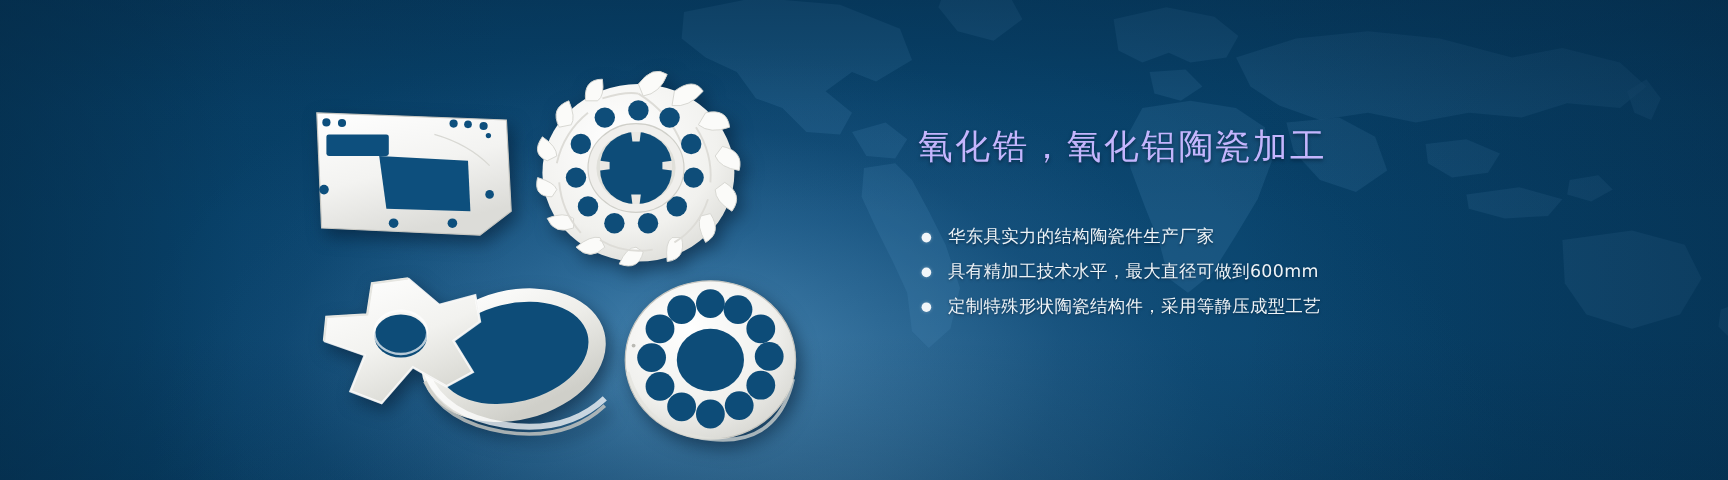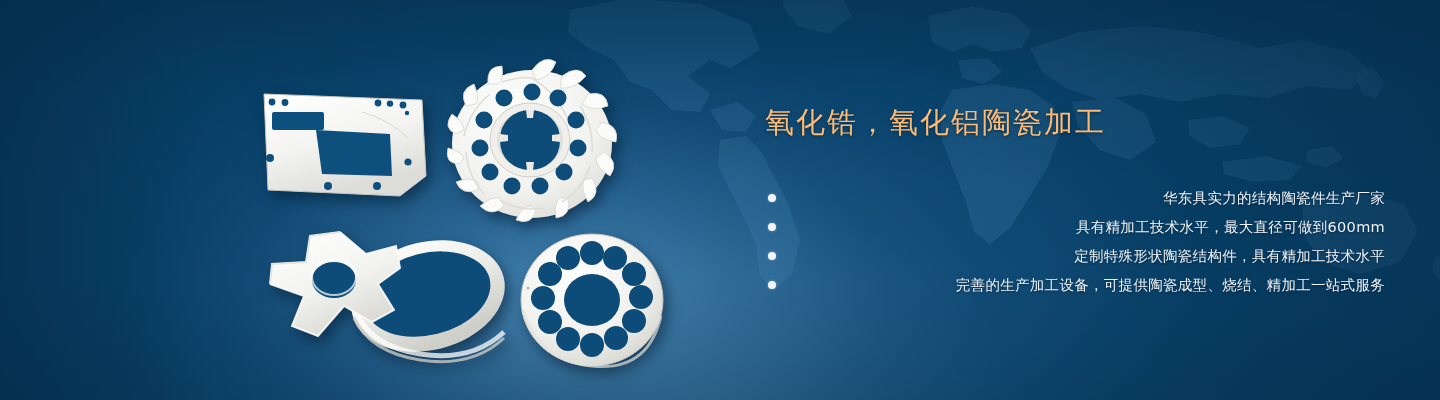--- a/index.html
+++ b/index.html
@@ -69,31 +69,31 @@
     pointer-events:none;
   }
   .worldmap svg{width:100%;height:100%;display:block;}
 
   
   .copy{
     position:absolute;left:765px;top:104px;
     width:620px;
   }
   .headline{
-    color:#fdba74;
+    color:#c4b5fd;
     font-size:29px;
     letter-spacing:2px;
     line-height:1.25;
     font-weight:400;
     text-shadow:0 1px 3px rgba(0,20,40,.55);
     white-space:nowrap;
   }
   .bullets{
     list-style:none;
-    margin:48px 0 0 3px;padding:0;text-align:right;
+    margin:48px 0 0 3px;padding:0;
   }
   .bullets li{
     position:relative;
     padding-left:22px;
     margin-bottom:9px;
     color:#eef3f7;
     font-size:14.5px;
     line-height:20px;
     letter-spacing:.3px;
     text-shadow:0 1px 2px rgba(0,18,36,.5);
@@ -335,22 +335,18 @@
       <li>
         <span class="dot"></span>
         <span>华东具实力的结构陶瓷件生产厂家</span>
       </li>
       <li>
         <span class="dot"></span>
         <span>具有精加工技术水平，最大直径可做到600mm</span>
       </li>
       <li>
         <span class="dot"></span>
-        <span>定制特殊形状陶瓷结构件，具有精加工技术水平</span>
-      </li>
-      <li>
-        <span class="dot"></span>
-        <span>完善的生产加工设备，可提供陶瓷成型、烧结、精加工一站式服务</span>
+        <span>定制特殊形状陶瓷结构件，采用等静压成型工艺</span>
       </li>
     </ul>
   </div>
 
 </div>
 
 </body></html>

